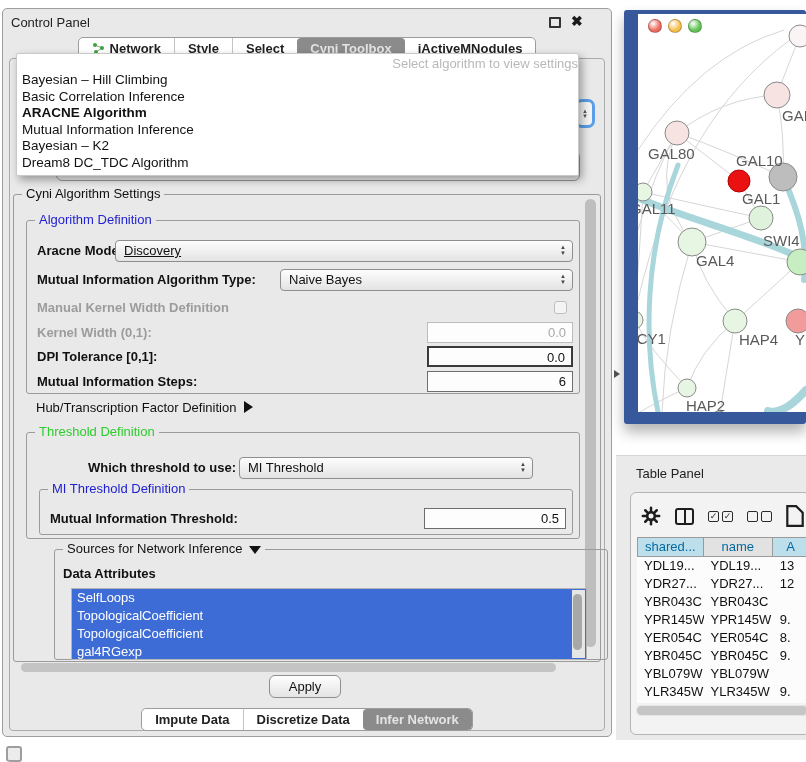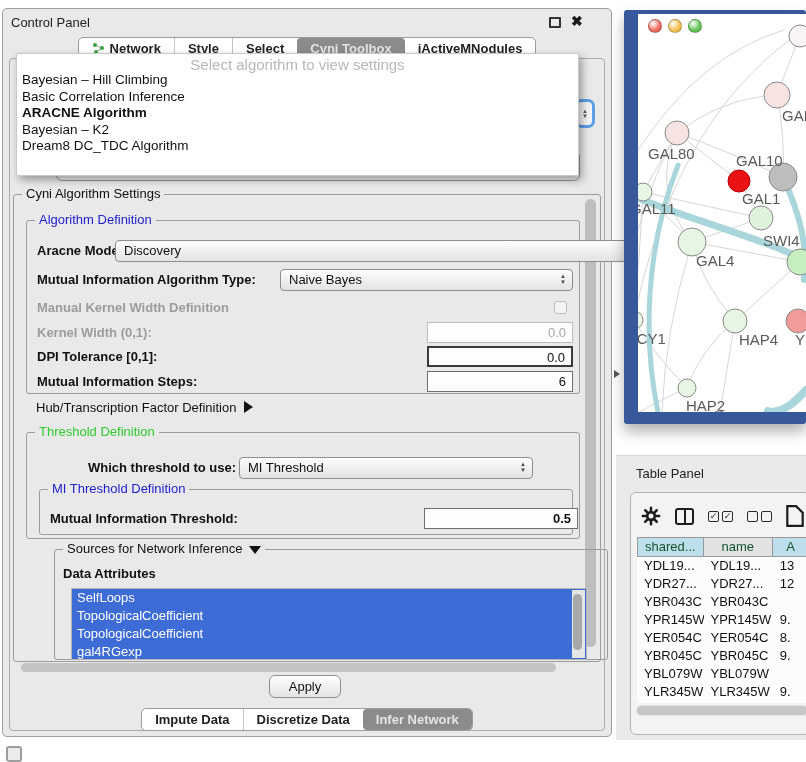--- a/index.html
+++ b/index.html
@@ -34,21 +34,21 @@
     border:1px solid #979797; border-radius:6px; background:#EDEDED; z-index:5;
     font-size:13px; color:#777; line-height:28px; padding-left:10px; overflow:hidden; }
   .blue-frag { position:absolute; left:572px; top:90px; width:20px; height:29px;
     border:3px solid #5C9EE8; border-radius:7px; background:#F4F4F4; z-index:4;
     display:flex; align-items:center; justify-content:center; }
   .blue-frag .spin { font-size:6px; line-height:5px; color:#555; text-align:center; }
   
   .algo-popup { position:absolute; left:13px; top:44px; width:563px; height:123px;
     background:#fff; border:1px solid #C9C9C9; border-radius:2px; z-index:50;
     box-shadow:3px 4px 8px rgba(0,0,0,0.35); }
-  .algo-ph { text-align:center; font-size:15px; color:#B8B8B8; padding-top:2px; height:18px; }
+  .algo-ph { text-align:right; font-size:13px; color:#B8B8B8; padding-top:2px; height:18px; }
   .algo-opt { font-size:13.5px; color:#111; line-height:16.5px; padding-left:5px; white-space:nowrap; }
   .algo-opt.sel { font-weight:bold; }
   
   .fieldset { position:absolute; border:1px solid #9B9B9B; border-radius:3px; }
   .legend { position:absolute; top:-9px; left:8px; background:#E9E9E9; padding:0 4px;
     font-size:13px; color:#111; white-space:nowrap; }
   .legend.blue { color:#2121D1; }
   .legend.green { color:#2ECC2E; }
   .lbl { position:absolute; font-size:13px; color:#111; line-height:21px; white-space:nowrap; }
   .lbl.b { font-weight:bold; }
@@ -89,21 +89,21 @@
   .tp-card { position:absolute; left:630px; top:492px; width:180px; height:243px;
     background:#F3F3F3; border:1px solid #B5B5B5; border-radius:6px; }
   .tp-toolbar { position:absolute; left:10px; top:10px; height:26px; display:flex; align-items:center; gap:14px; }
   .icon-split { width:19px; height:17px; border:2px solid #1d1d1d; border-radius:3px; position:relative; }
   .icon-split::after { content:""; position:absolute; left:7px; top:0; bottom:0; width:2px; background:#1d1d1d; }
   .cb-pair { display:flex; gap:3px; }
   .mini-cb { width:11px; height:11px; border:1.5px solid #2a2a2a; border-radius:2px; font-size:9px; line-height:9px;
     text-align:center; color:#2a2a2a; background:#F3F3F3; }
   .tp-table { position:absolute; left:6px; top:44px; width:172px; height:166px; overflow:hidden; background:#FCFCFC; }
   .tp-hrow { display:flex; height:20px; }
-  .tp-hcell { border:1px solid #9A9A9A; border-left-width:0; font-size:13px; color:#14532d; text-align:center;
+  .tp-hcell { border:1px solid #9A9A9A; border-left-width:0; font-size:13px; color:#0369a1; text-align:center;
     line-height:18px; background:#E2E2E2; overflow:hidden; white-space:nowrap; }
   .tp-hcell:first-child { border-left-width:1px; }
   .tp-hcell.hl { background:#BDDFEB; }
   .tp-row { display:flex; height:18px; }
   .tp-cell { font-size:13px; color:#111; line-height:18px; padding-left:7px; overflow:hidden; white-space:nowrap; }
   .tp-hscroll { position:absolute; left:5px; top:212px; width:174px; height:11px; background:#E4E4E4; border-radius:6px; }
   .tp-hthumb { position:absolute; left:1px; top:1px; width:170px; height:9px; border-radius:5px; background:#C6C6C6; }
   .corner-icon { position:absolute; left:6px; top:746px; width:16px; height:16px;
     border:2px solid #9E9E9E; border-radius:3px; background:#ECECEC; }
   .cursor-art { position:absolute; left:614px; top:370px; width:0; height:0;
@@ -152,34 +152,35 @@
     <div class="blue-frag">
       <div class="spin">▲<br>▼</div>
     </div>
 
     <div class="algo-popup">
       <div class="algo-ph">Select algorithm to view settings</div>
       <div id="algo-list">
           <div class="algo-opt">Bayesian – Hill Climbing</div>
           <div class="algo-opt">Basic Correlation Inference</div>
           <div class="algo-opt sel">ARACNE Algorithm</div>
+          <div class="algo-opt">Mutual Information Inference</div>
           <div class="algo-opt">Bayesian – K2</div>
           <div class="algo-opt">Dream8 DC_TDC Algorithm</div>
         </div>
     </div>
 
     <div class="fieldset" style="left:10px; top:185px; width:588px; height:468px;">
       <span class="legend">Cyni Algorithm Settings</span>
       <div class="vscroll" style="left:571px; top:4px; height:448px;"></div>
 
       <div class="fieldset" style="left:12px; top:25px; width:554px; height:174px;">
         <span class="legend blue">Algorithm Definition</span>
 
         <div class="lbl b" style="left:10px; top:19px;">Aracne Mode:</div>
-        <div class="combo" style="left:88px; top:19px; width:522px;">
+        <div class="combo" style="left:88px; top:19px; width:458px;text-decoration:underline;">
           <span>Discovery</span>
           <span class="spin">▲<br>▼</span>
         </div>
 
         <div class="lbl b" style="left:10px; top:48px;">Mutual Information Algorithm Type:</div>
         <div class="combo" style="left:253px; top:48px; width:293px;">
           <span>Naive Bayes</span>
           <span class="spin">▲<br>▼</span>
         </div>
 
@@ -205,21 +206,21 @@
 
         <div class="lbl b" style="left:61px; top:24px;">Which threshold to use:</div>
         <div class="combo" style="left:212px; top:24px; width:294px;">
           <span>MI Threshold</span>
           <span class="spin">▲<br>▼</span>
         </div>
 
         <div class="fieldset" style="left:12px; top:56px; width:534px; height:46px;">
           <span class="legend blue">MI Threshold Definition</span>
           <div class="lbl b" style="left:10px; top:18px;">Mutual Information Threshold:</div>
-          <div class="field mid" style="left:384px; top:18px; width:154px;font-weight:bold;">0.5</div>
+          <div class="field mid" style="left:384px; top:18px; width:142px;">0.5</div>
         </div>
       </div>
 
       <div class="fieldset" style="left:12px; top:354px; width:554px; height:111px;margin-left:28px;">
         <span class="legend">
           <span>Sources for Network Inference</span><span class="tri-d"></span>
         </span>
         <div class="lbl b" style="left:8px; top:13px;">Data Attributes</div>
         <div class="attr-list" style="left:16px; top:38px; width:516px; height:72px;">
           <div id="attr-items">

